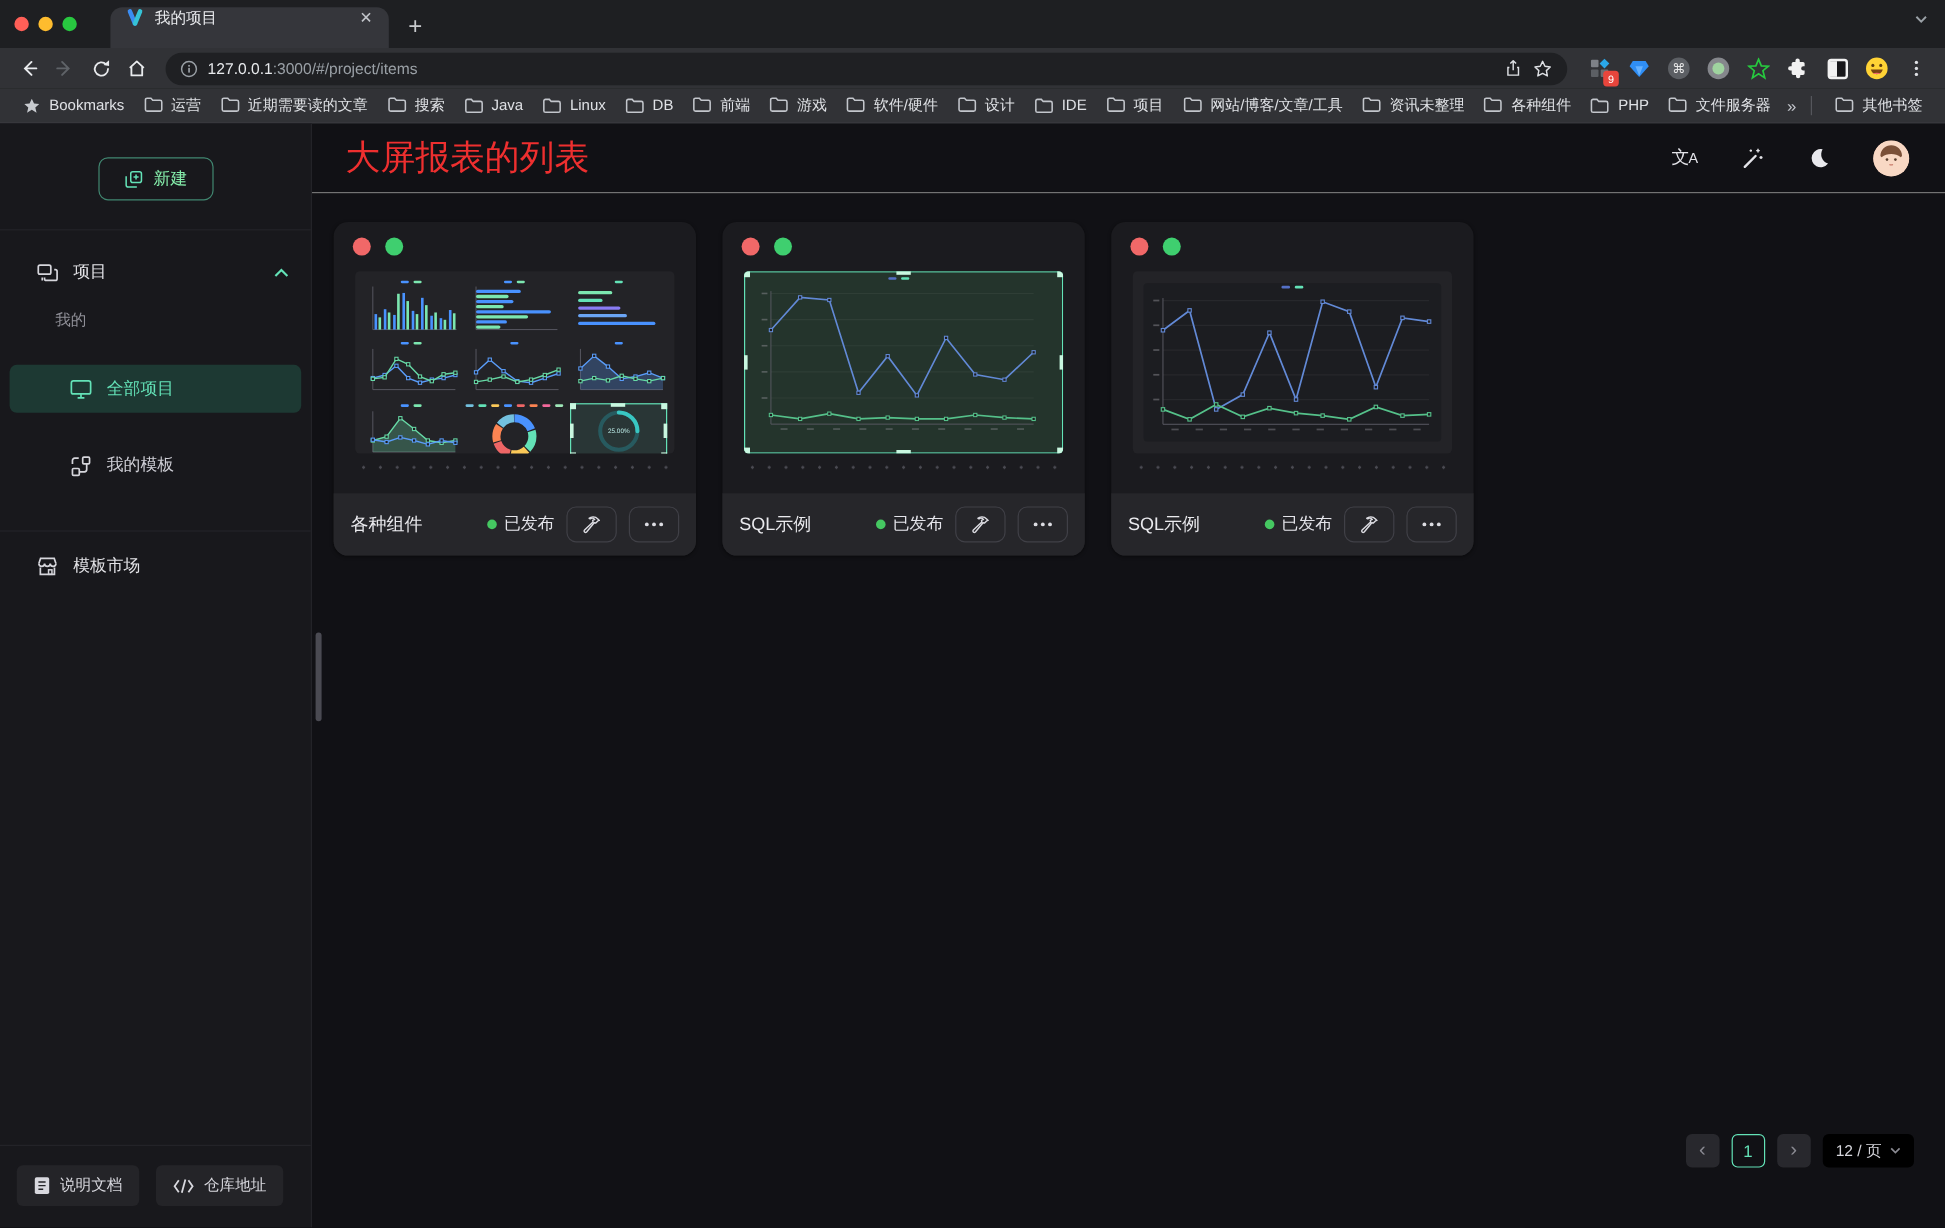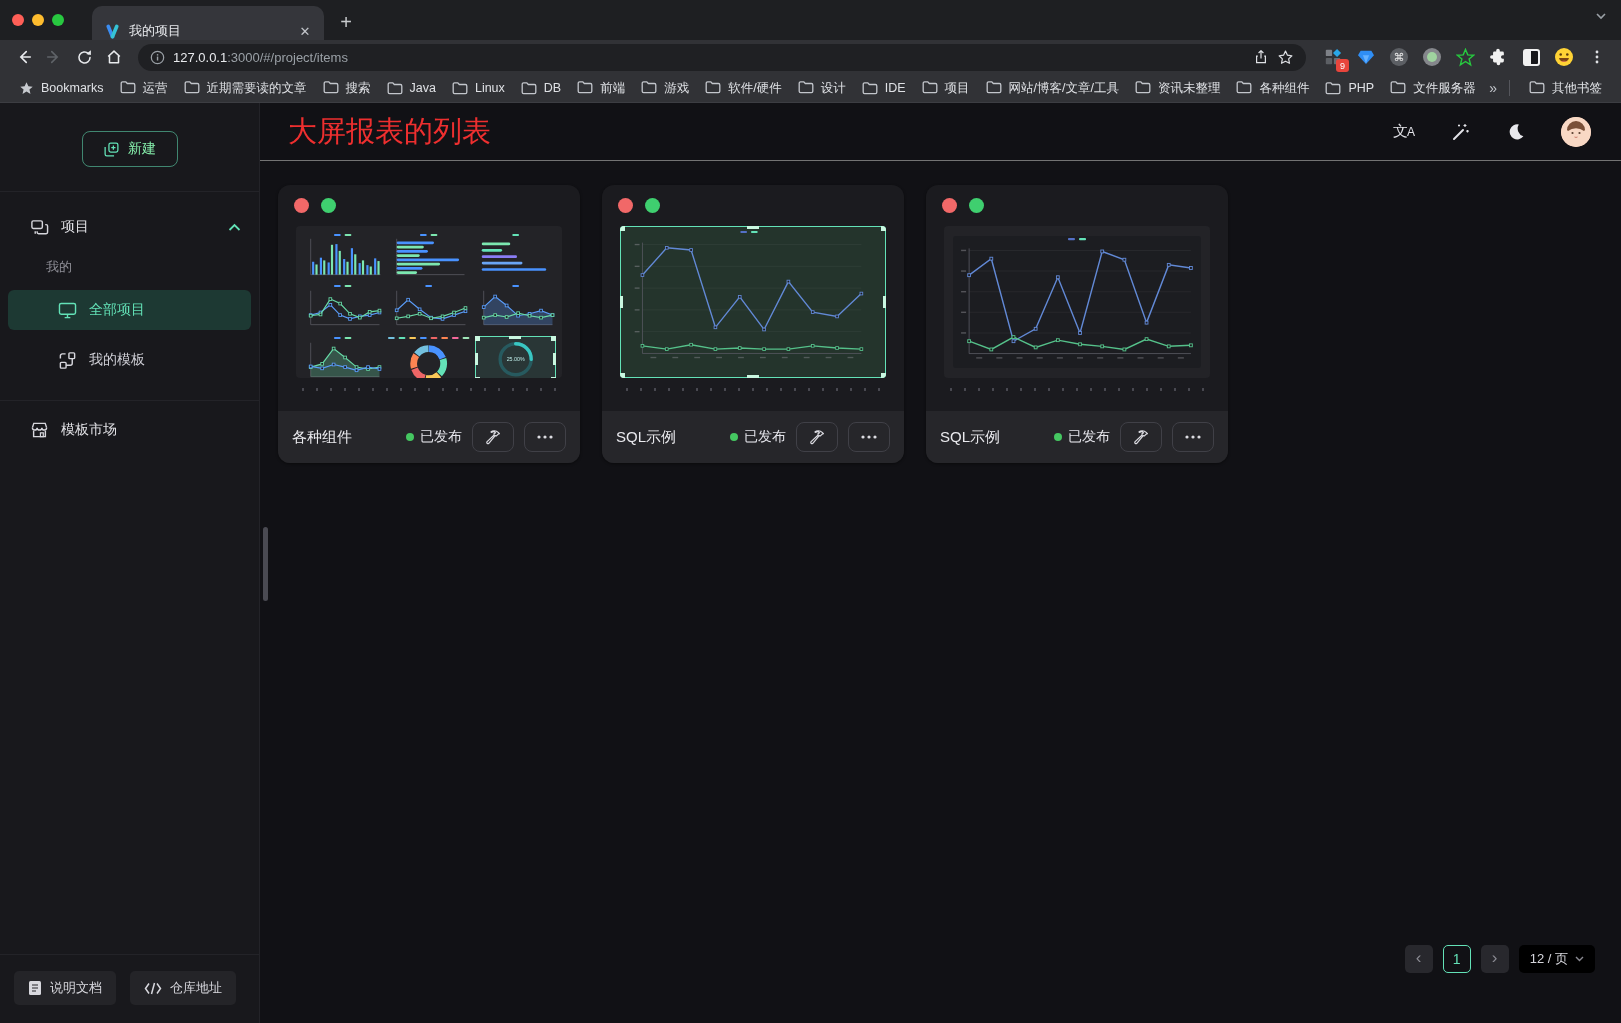--- a/index.html
+++ b/index.html
@@ -4,21 +4,21 @@
 <style>
   *{box-sizing:border-box;margin:0;padding:0}
   html,body{width:1621px;height:1023px;overflow:hidden}
   body{background:#101014;font-family:"Liberation Sans","DejaVu Sans",sans-serif;color:#e6e6ea;-webkit-font-smoothing:antialiased}
   svg{display:block}
 
   
   .tabstrip{height:40px;background:#1e1f22;display:flex;align-items:flex-end;position:relative}
   .lights{display:flex;gap:8px;padding:0 14px 14px 12px}
   .light{width:12px;height:12px;border-radius:50%}
-  .tab{width:232px;height:34px;background:#35363b;border-radius:10px 10px 0 0;display:flex;align-items:flex-end;gap:8px;padding:0 10px 0 12px;margin-left:14px}
+  .tab{width:232px;height:34px;background:#35363b;border-radius:10px 10px 0 0;display:flex;align-items:flex-start;gap:8px;padding:0 10px 0 12px;margin-left:14px}
   .tab-title{font-size:13px;color:#e8eaed;flex:1;white-space:nowrap;overflow:hidden}
   .tab-close{color:#c2c5ca;font-size:13px;width:18px;height:18px;display:flex;align-items:center;justify-content:center;border-radius:50%}
   .newtab{width:28px;height:28px;margin:0 0 4px 8px;display:flex;align-items:center;justify-content:center;color:#c8cacd;font-size:20px;border-radius:50%}
   .tab-search{position:absolute;right:14px;top:10px;color:#9aa0a6}
   .toolbar{height:34px;background:#313236;display:flex;align-items:center;padding:0 10px;gap:2px}
   .navbtn{width:28px;height:28px;display:flex;align-items:center;justify-content:center;border-radius:50%}
   .omnibox{flex:1;height:27px;background:#1f2023;border-radius:14px;display:flex;align-items:center;gap:8px;padding:0 12px;margin:0 8px}
   .url{font-size:13px;color:#e8eaed;white-space:nowrap}
   .url .dim{color:#9aa0a6}
   .omni-spacer{flex:1}
@@ -33,21 +33,21 @@
   .fico{width:16px;height:14px;flex:none}
 
   
   .app{display:flex;height:920px;position:relative;background:#111115}
   .sidebar{width:260px;background:#18181c;border-right:1px solid #232328;display:flex;flex-direction:column;padding-top:28px;flex:none}
   .btn-new{margin:0 auto;width:96px;height:36px;border:1px solid rgba(99,226,183,.55);border-radius:8px;color:#86efac;display:flex;align-items:center;justify-content:center;gap:8px;font-size:14px;background:transparent;cursor:pointer}
   .sb-divider{height:1px;background:#232328;margin-top:24px}
   .sb-section{display:flex;align-items:center;gap:12px;padding:0 18px 0 30px;height:42px;margin-top:14px;font-size:14px;color:#e2e2e6}
   .sb-caret{margin-left:auto;color:#63e2b7}
   .sb-group{color:#8f8f97;font-size:13px;padding:10px 0 12px 46px}
-  .sb-item{display:flex;align-items:center;gap:12px;height:40px;margin:2px 8px;border-radius:6px;padding-left:50px;color:#cfcfd6;font-size:14px;cursor:pointer}
+  .sb-item{display:flex;align-items:center;gap:12px;height:40px;margin:16px 8px;border-radius:6px;padding-left:50px;color:#cfcfd6;font-size:14px;cursor:pointer}
   .sb-item.active{background:#1d3933;color:#63e2b7}
   .sb-item+.sb-item{margin-top:8px}
   .sb-foot{margin-top:auto;border-top:1px solid #232328;padding:16px 14px 18px;display:flex;gap:14px}
   .sb-btn{height:34px;background:#242428;border-radius:5px;color:#d8d8de;font-size:13px;display:flex;align-items:center;gap:8px;padding:0 14px;cursor:pointer}
   .scrollthumb{position:absolute;left:263px;top:424px;width:5px;height:74px;background:#4a4a52;border-radius:3px}
 
   .content{flex:1;position:relative;display:flex;flex-direction:column}
   .content-header{height:58px;display:flex;align-items:center;padding:0 30px 0 28px;border-bottom:1px solid #737373;flex:none}
   .page-title{font-size:29px;color:#ee2f2f;font-weight:400}
   .header-icons{margin-left:auto;display:flex;align-items:center;gap:36px}

